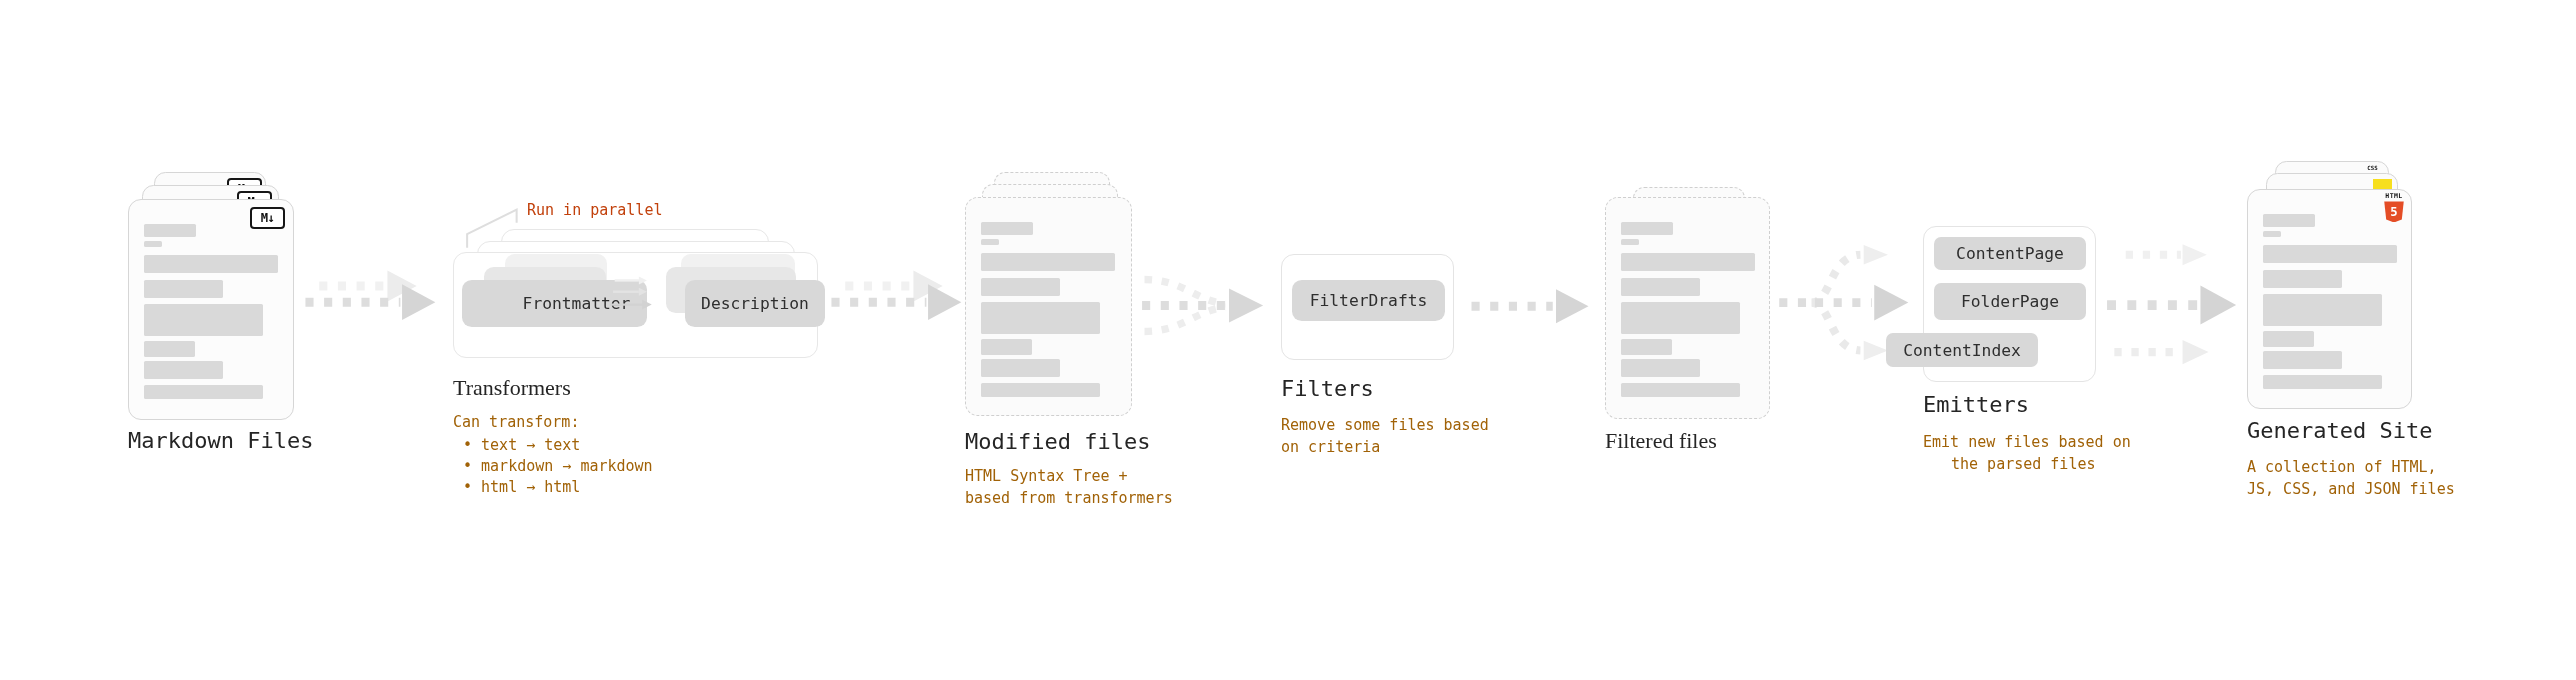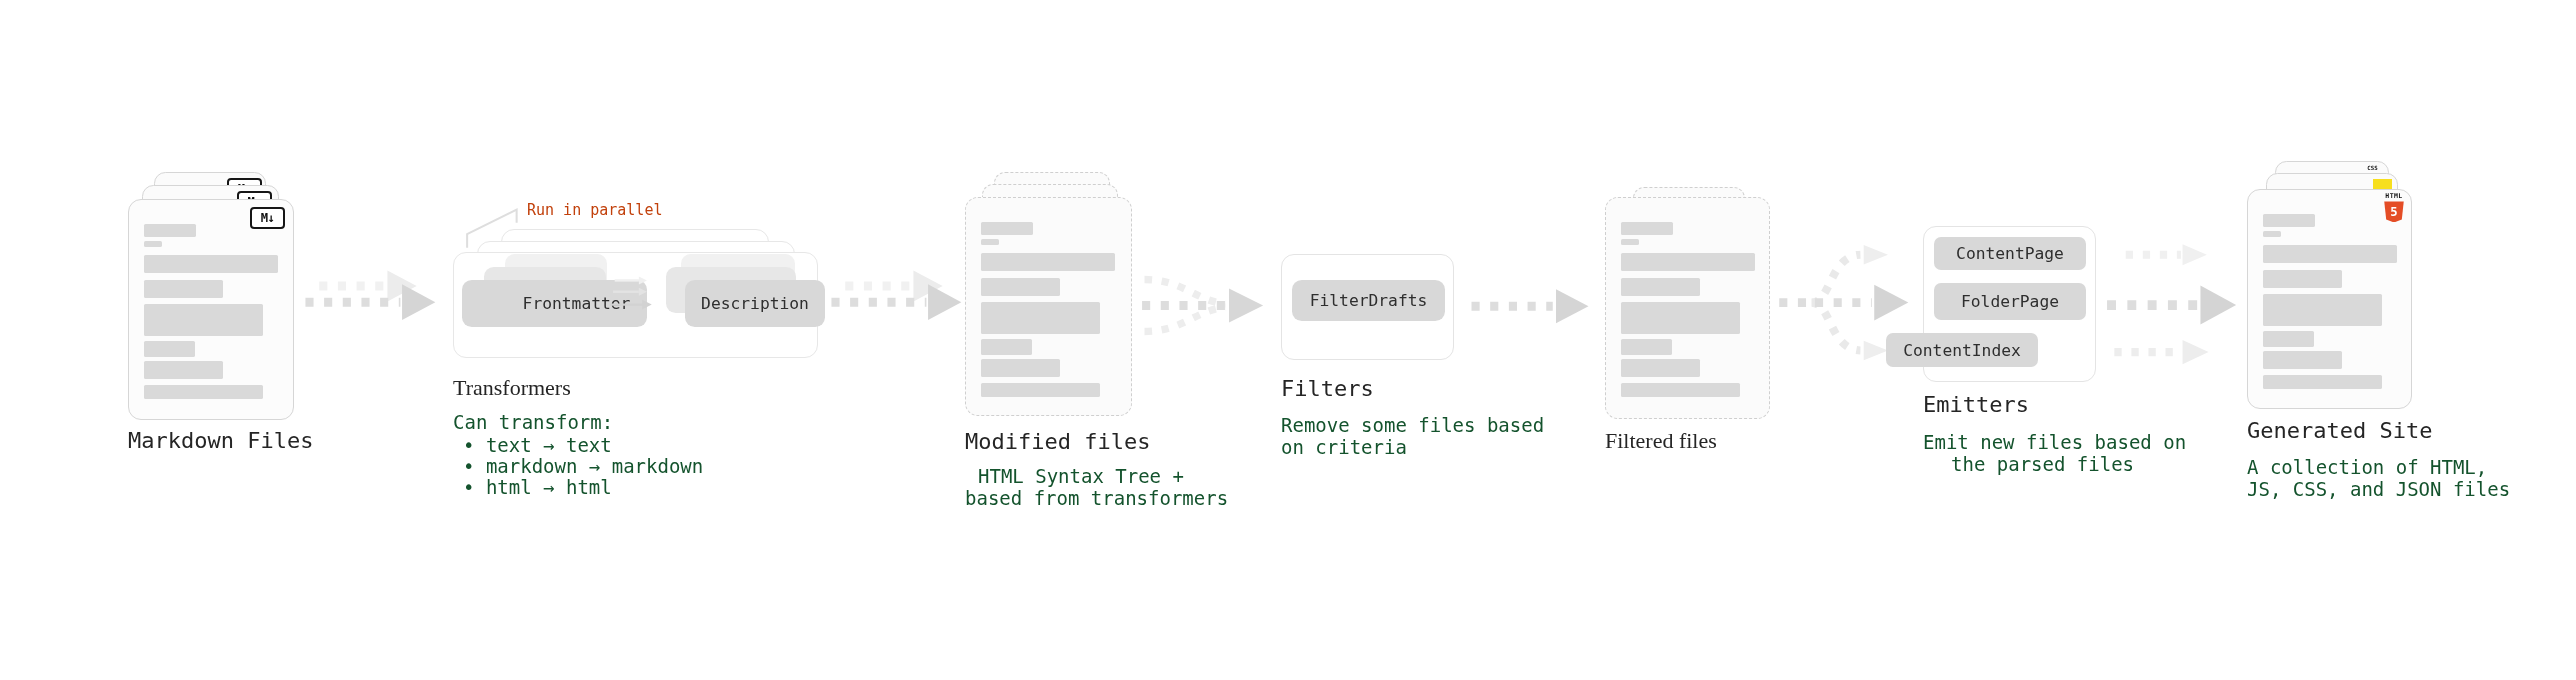--- a/index.html
+++ b/index.html
@@ -65,21 +65,21 @@
   .pill.small{border-radius:7px;}
   .ghost{position:absolute;border-radius:9.8px;}
   .ghost.g1{background:#e7e7e7;}
   .ghost.g2{background:#f1f1f1;}
   
   .stage-label{
     position:absolute;font-size:22px;font-weight:500;color:#252525;
     white-space:nowrap;letter-spacing:0;
   }
   .stage-desc{
-    position:absolute;font-size:19px;color:#14532d;line-height:22px;white-space:nowrap;
+    position:absolute;font-size:15px;color:#a16207;line-height:22px;white-space:nowrap;
   }
   .note-text{position:absolute;font-size:15px;color:#c2410c;white-space:nowrap;}
   svg{display:block;}
 </style>
 </head>
 <body>
 
 <div id="canvas">
 
   <div>
@@ -158,21 +158,21 @@
       <div class="bar b1"></div>
       <div class="bar b2"></div>
       <div class="bar b3"></div>
       <div class="bar b4"></div>
       <div class="bar b5"></div>
       <div class="bar b6"></div>
       <div class="bar b7"></div>
       <div class="bar b8"></div>
     </div>
     <div class="stage-label" style="left:965px;top:429px;">Modified files</div>
-    <div class="stage-desc" style="left:965px;top:465px;margin-left:13px;">HTML Syntax Tree +</div>
+    <div class="stage-desc" style="left:965px;top:465px;">HTML Syntax Tree +</div>
     <div class="stage-desc" style="left:965px;top:487px;">based from transformers</div>
   </div>
 
   <svg class="abs" style="left:1138px;top:268px;" width="130" height="75" viewBox="0 0 160 92">
     <path d="M8,14 C55,14 70,40 108,44" fill="none" stroke="#ededed" stroke-width="9" stroke-dasharray="9 12"></path>
     <path d="M8,78 C55,78 70,52 108,48" fill="none" stroke="#ededed" stroke-width="9" stroke-dasharray="9 12"></path>
     <line x1="5" y1="46" x2="108" y2="46" stroke="#dddddd" stroke-width="11" stroke-dasharray="10 13"></line>
     <polygon points="112,25 154,46 112,67" fill="#d7d7d7"></polygon>
   </svg>
 

